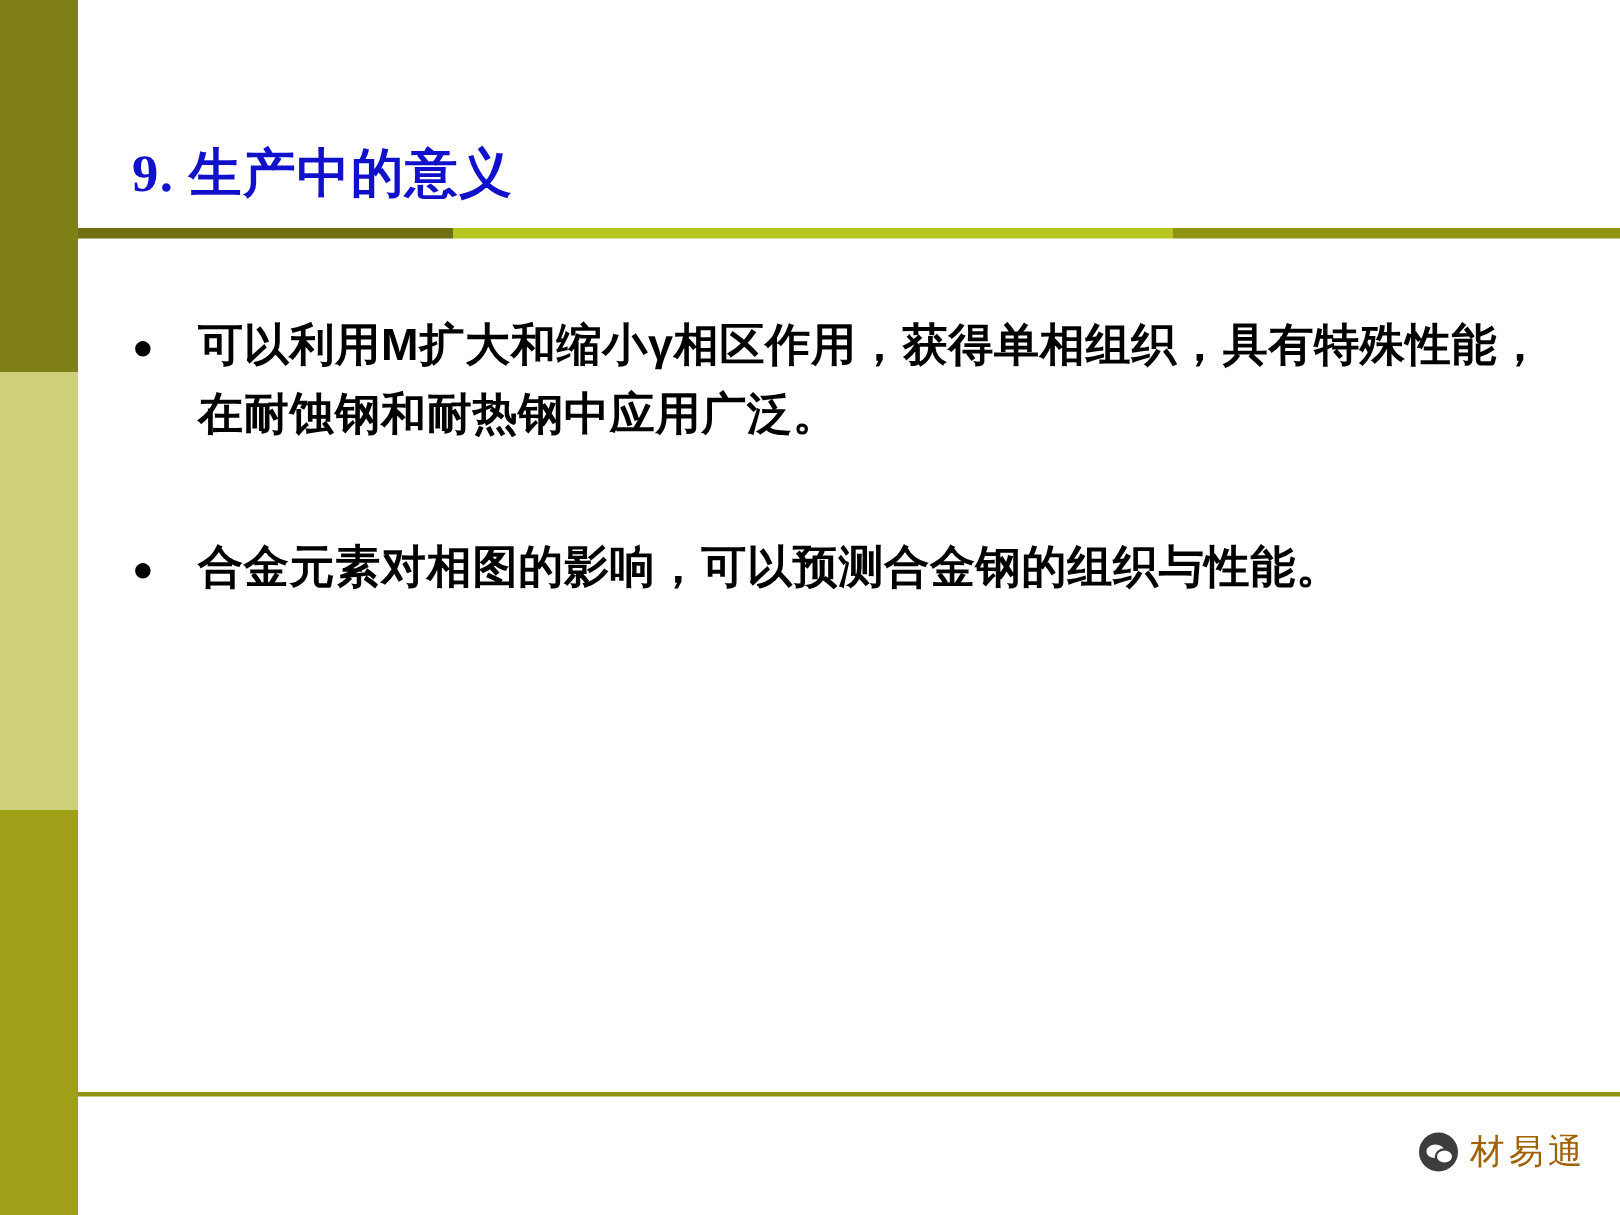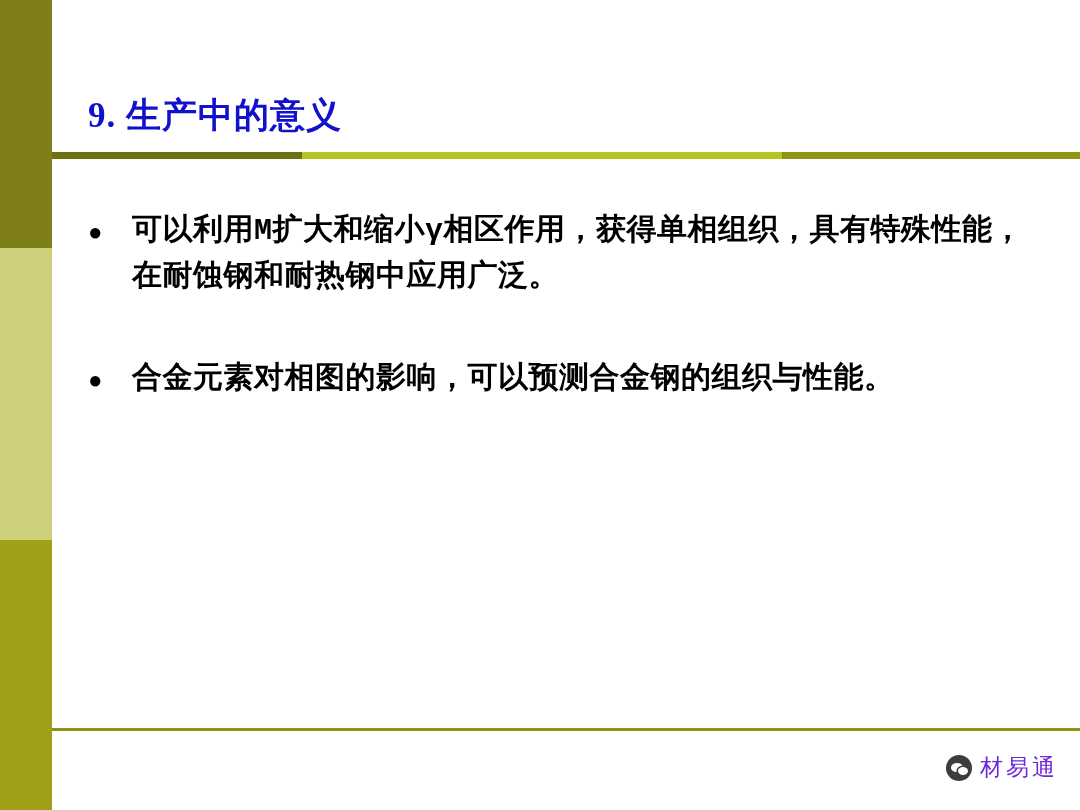--- a/index.html
+++ b/index.html
@@ -91,21 +91,21 @@
     flex: 0 0 auto;
     width: 44px;
     font-size: 24px;
     line-height: 40px;
     color: #000000;
     text-align: left;
     padding-top: 4px;
   }
   .bullet-text {
     flex: 1 1 auto;
-    font-family: Liberation Mono, monospace;
+    font-family: Liberation Sans, sans-serif;
     font-size: 30px;
     font-weight: bold;
     line-height: 46px;
     color: #000000;
     letter-spacing: 0.5px;
   }
 
   
   .bottom-rule {
     position: absolute;
@@ -147,21 +147,21 @@
     left: 12px; top: 12px;
     width: 10px; height: 8px;
     background: #ffffff;
     border-radius: 50%;
     box-shadow: 0 0 0 1.5px #3d3d3d;
   }
   .wm-text {
     font-family: Liberation Serif, serif;
     font-size: 23px;
     letter-spacing: 3px;
-    color: #6d28d9;
+    color: #a16207;
   }
 </style>
 </head>
 <body>
 
 <div class="slide">
 
   <div class="left-rail">
     <div class="rail-seg rail-a"></div>
     <div class="rail-seg rail-b"></div>

